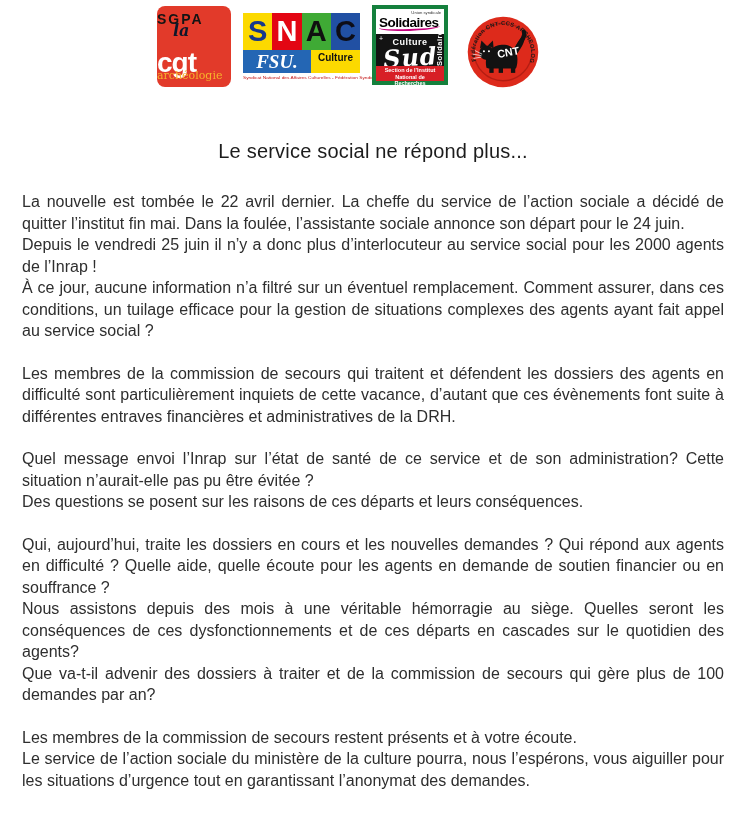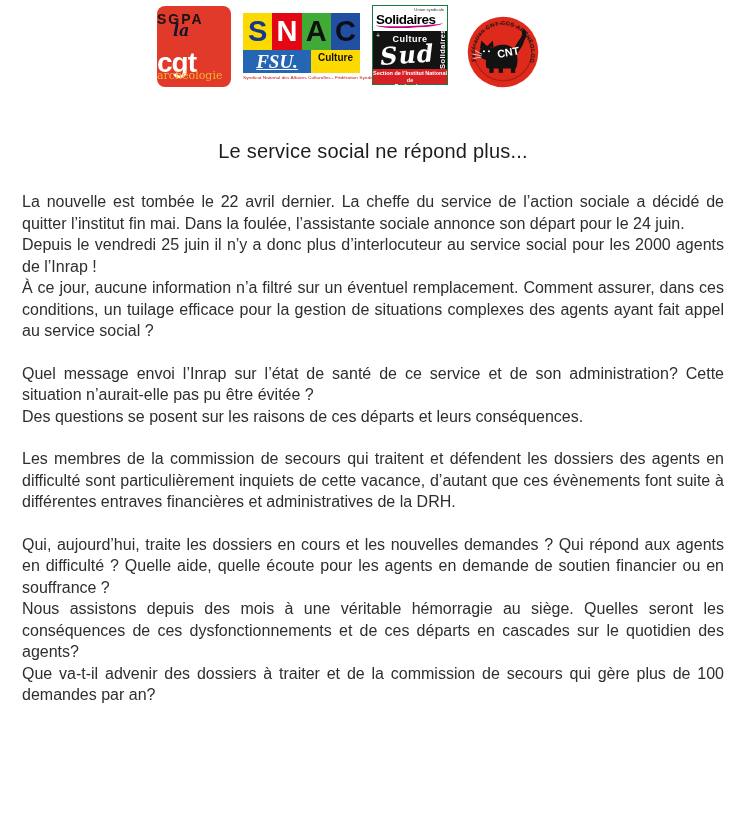--- a/index.html
+++ b/index.html
@@ -24,28 +24,28 @@
   
   .logo-snac { left:243px; top:13px; width:117px; height:70px; }
   .snac-row { display:flex; height:37px; }
   .snac-cell { flex:1; display:flex; align-items:center; justify-content:center; font-weight:bold; font-size:29px; line-height:1; }
   .cell-s { background:#fcd900; color:#16388c; }
   .cell-n { background:#e30613; color:#ffffff; }
   .cell-a { background:#3faa35; color:#101010; }
   .cell-c { background:#2150a3; color:#0d0d16; }
   .fsu-row { display:flex; height:23px; }
   .fsu-cell { width:68px; background:#2466b4; color:#fff; font-style:italic; font-weight:bold;
-              font-family:"Liberation Serif", serif; font-size:19px; display:flex; align-items:center; justify-content:center;text-decoration:underline; }
+              font-family:"Liberation Serif", serif; font-size:19px; display:flex; align-items:center; justify-content:center; }
   .culture-cell { flex:1; background:#fcd900; color:#111; font-weight:bold; font-size:10px;
                   display:flex; align-items:flex-start; justify-content:center; padding-top:2px; }
   .snac-sub { margin-top:2px; color:#c41414; font-size:6px; white-space:nowrap;
               transform:scale(0.80,0.70); transform-origin:0 0; }
 
   
-  .logo-sud { left:372px; top:5px; width:76px; height:80px; border:1px solid #15803d; background:#fff;
+  .logo-sud { left:372px; top:5px; width:76px; height:80px; border:4px solid #15803d; background:#fff;
               display:flex; flex-direction:column; }
   .sud-top { position:relative; height:24px; padding:1px 3px 0; }
   .sud-union { font-size:6px; line-height:1; text-align:right; color:#333;
                transform:scale(0.70); transform-origin:100% 0; }
   .sud-solidaires { font-weight:bold; font-size:13.5px; letter-spacing:-0.5px; color:#000; line-height:13px; }
   .sud-swoosh { position:absolute; left:3px; right:4px; bottom:3px; height:3px;
                 border-bottom:2px solid #c6007e; border-radius:0 0 50% 50%/0 0 4px 4px; transform:rotate(-2deg); }
   .sud-black { position:relative; flex:1; background:#131313; color:#fff; overflow:hidden; }
   .sud-plus { position:absolute; top:1px; left:3px; font-size:7px; color:#fff; }
   .sud-culture { text-align:center; font-size:9px; font-weight:bold; letter-spacing:0.5px; padding-top:3px; }
@@ -138,21 +138,23 @@
     </svg>
 
   </header>
 
   <h1 class="doc-title">Le service social ne répond plus...</h1>
 
   <main class="doc-body">
     <p>La nouvelle est tombée le 22 avril dernier. La cheffe du service de l’action sociale a décidé de quitter l’institut fin mai. Dans la foulée, l’assistante sociale annonce son départ pour le 24 juin.
 Depuis le vendredi 25 juin il n’y a donc plus d’interlocuteur au service social pour les 2000 agents de l’Inrap !
 À ce jour, aucune information n’a filtré sur un éventuel remplacement. Comment assurer, dans ces conditions, un tuilage efficace pour la gestion de situations complexes des agents ayant fait appel au service social ?</p>
+    <p>Les membres de la commission de secours qui traitent et défendent les dossiers des agents en difficulté sont particulièrement inquiets de cette vacance, d’autant que ces évènements font suite à différentes entraves financières et administratives de la DRH.</p>
     <p>Quel message envoi l’Inrap sur l’état de santé de ce service et de son administration? Cette situation n’aurait-elle pas pu être évitée ?
 Des questions se posent sur les raisons de ces départs et leurs conséquences.</p>
-    <p>Les membres de la commission de secours qui traitent et défendent les dossiers des agents en difficulté sont particulièrement inquiets de cette vacance, d’autant que ces évènements font suite à différentes entraves financières et administratives de la DRH.</p>
     <p>Qui, aujourd’hui, traite les dossiers en cours et les nouvelles demandes ? Qui répond aux agents en difficulté ? Quelle aide, quelle écoute pour les agents en demande de soutien financier ou en souffrance ?
 Nous assistons depuis des mois à une véritable hémorragie au siège. Quelles seront les conséquences de ces dysfonctionnements et de ces départs en cascades sur le quotidien des agents?
 Que va-t-il advenir des dossiers à traiter et de la commission de secours qui gère plus de 100 demandes par an?</p>
+    <p>Les membres de la commission de secours restent présents et à votre écoute.
+Le service de l’action sociale du ministère de la culture pourra, nous l’espérons, vous aiguiller pour les situations d’urgence tout en garantissant l’anonymat des demandes.</p>
   </main>
 
 </div>
 
 </body></html>

